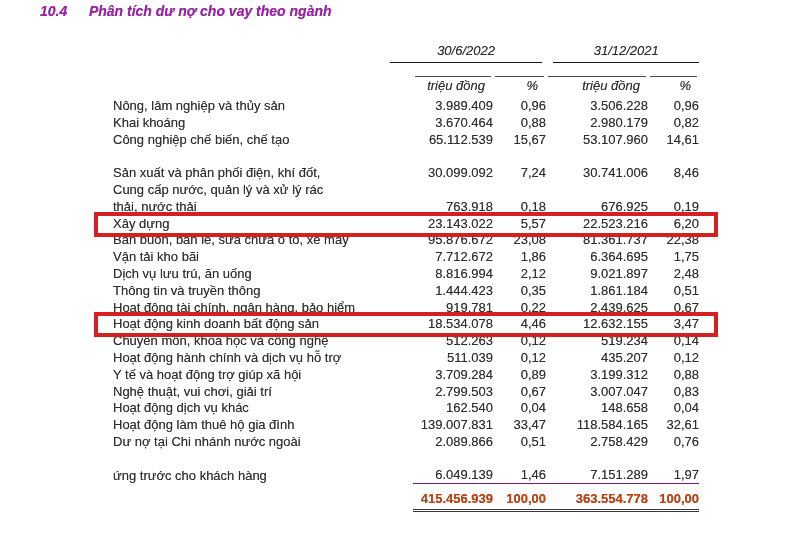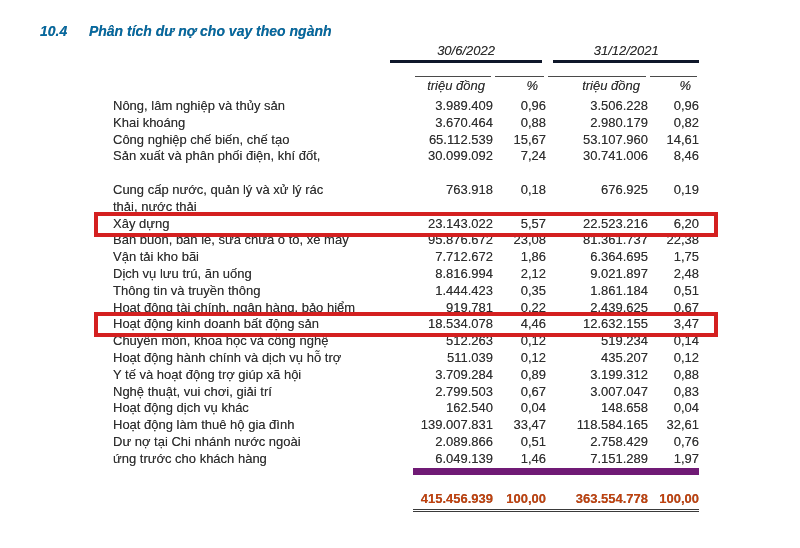--- a/index.html
+++ b/index.html
@@ -2,49 +2,49 @@
 <html><head>
 <meta charset="utf-8">
 <style>
   html,body{margin:0;padding:0;background:#fff;}
   #page{
     position:relative;width:800px;height:548px;background:#fff;overflow:hidden;
     font-family:"Liberation Sans","DejaVu Sans",sans-serif;
     color:#2e2e2e;
     text-shadow:0 0 .4px rgba(40,40,40,.55);
   }
-  .title-row{position:absolute;left:40px;top:23px;font-size:14px;font-weight:bold;font-style:italic;color:#0369a1;}
+  .title-row{position:absolute;left:40px;top:3px;font-size:14px;font-weight:bold;font-style:italic;color:#a21caf;}
   .title-row .sec{display:inline-block;width:45px;}
   
   #tbl{position:absolute;left:113px;top:42px;width:586px;font-size:13px;}
   .grp-row{display:flex;height:21px;line-height:18px;font-style:italic;}
   .grp-spacer{width:284px;}
-  .grp{border-bottom:3px solid #0f172a;text-align:center;}
+  .grp{border-bottom:1px solid #0f172a;text-align:center;}
   .grp1{width:155px;}
   .grp-gap{width:12px;}
   .grp2{width:149px;}
   .sub-row{display:flex;height:22px;line-height:19px;font-style:italic;}
   .sub-spacer{width:300px;}
   .sub{border-bottom:1px solid #4a4a4a;text-align:right;margin:13px 2px;padding-right:6px;box-sizing:border-box;}
   .sub.u1{width:76px;}
   .sub.pc1{width:49px;}
   .sub.u2{width:98px;}
   .sub.pc2{width:47px;}
   #table-body{margin-top:13px;}
-  .trow{display:flex;align-items:flex-start;height:16.8px;}
+  .trow{display:flex;align-items:flex-end;height:16.8px;}
   .trow.two-line{height:33.6px;}
   .cell{line-height:16.8px;}
   .cell.label{width:300px;}
   .cell.label span{display:block;}
   .cell.num{text-align:right;box-sizing:border-box;}
   .cell.v1{width:80px;}
   .cell.p1{width:53px;}
   .cell.v2{width:102px;}
   .cell.p2{width:51px;}
-  .trow.rule-below .cell.num{border-bottom:7px solid #701a75;}
+  .trow.rule-below .cell.num{border-bottom:1px solid #701a75;}
   .total-row{display:flex;margin-top:6px;height:22px;font-weight:bold;color:#c2410c;}
   .total-row .cell{line-height:17px;}
   .total-row .cell.num{border-bottom:3px double #3a3a3a;}
   .red-box{position:absolute;left:94px;width:616px;height:17px;border:4px solid #d42020;z-index:5;}
 </style>
 </head>
 <body>
 
 <div id="page">
 

